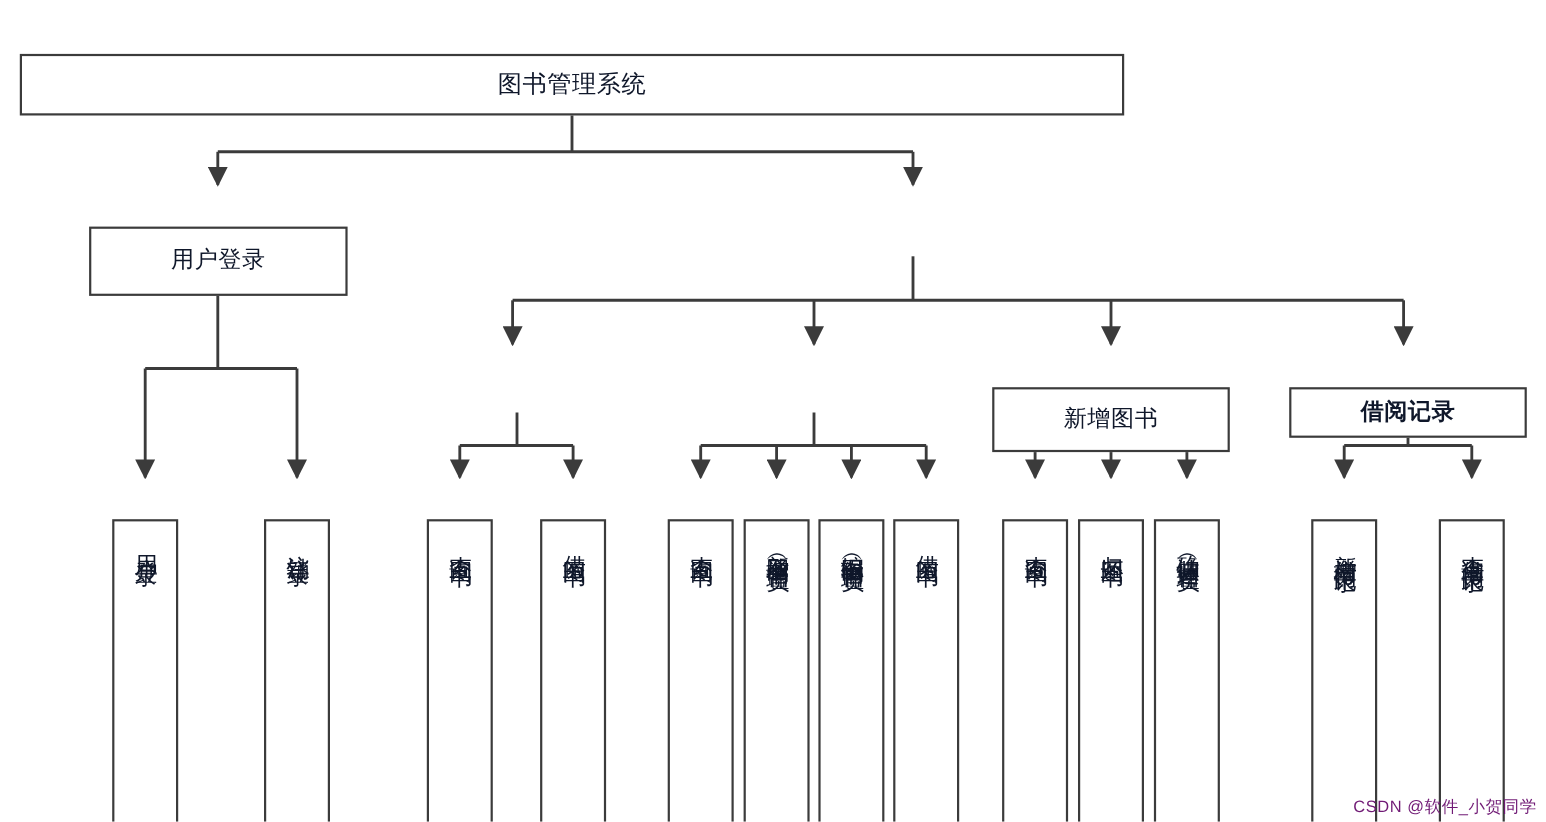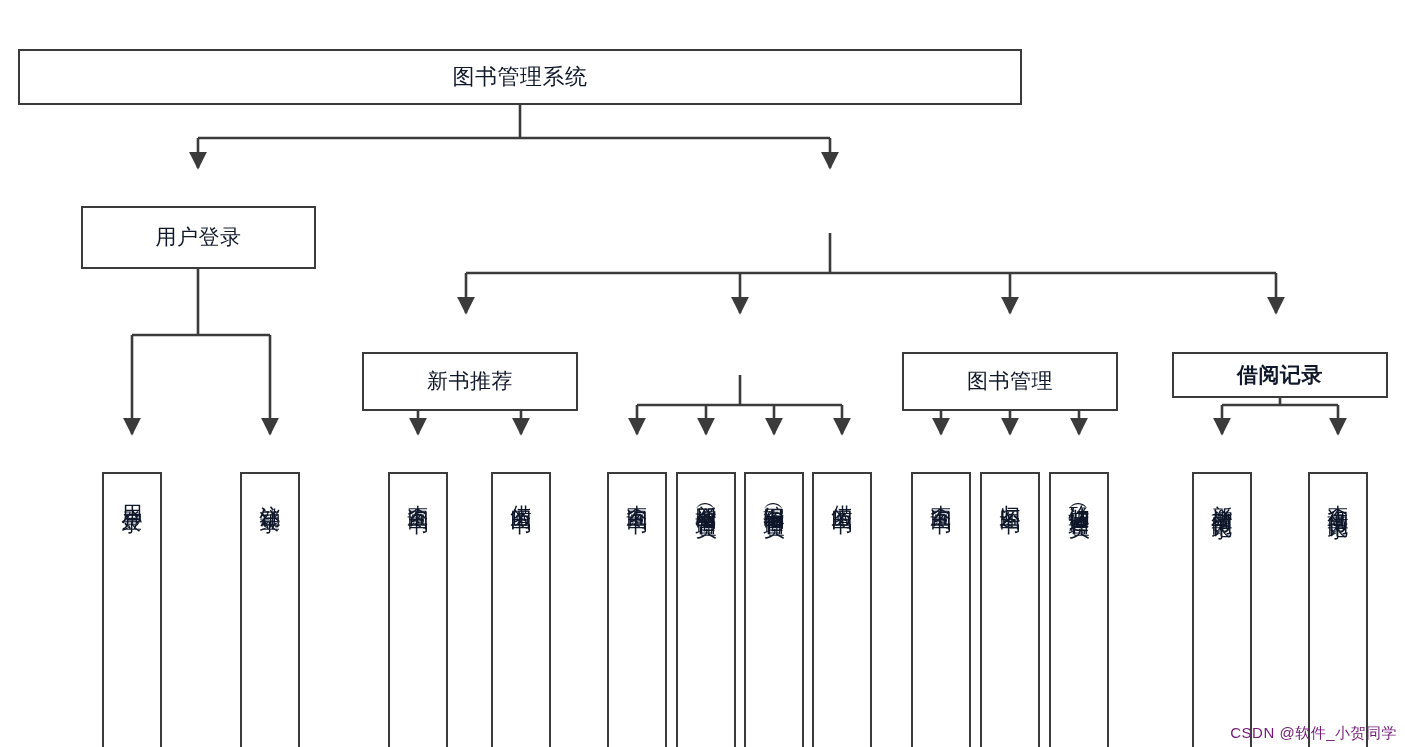--- a/index.html
+++ b/index.html
@@ -135,25 +135,22 @@
   </svg>
 
   <div class="node horiz root" style="left:18px; top:13px; width:1004px; height:56px;">
     <span class="label">图书管理系统</span>
   </div>
 
   <div class="node horiz" style="left:81px; top:170px; width:235px; height:63px;">
     <span class="label">用户登录</span>
   </div>
 
-  <div class="node horiz" style="left:362px; top:316px; width:216px; height:59px;">
-    <span class="label">新书推荐</span>
-  </div>
   <div class="node horiz" style="left:902px; top:316px; width:216px; height:59px;">
-    <span class="label">图书管理</span>
+    <span class="label">新增图书</span>
   </div>
   <div class="node horiz" style="left:1172px; top:316px; width:216px; height:46px;font-weight:bold;">
     <span class="label">借阅记录</span>
   </div>
 
   <div class="node vert" style="left:102px; top:436px; width:60px; height:297px;">
     <span class="label">用户登录</span>
   </div>
   <div class="node vert" style="left:240px; top:436px; width:60px; height:297px;">
     <span class="label">注销登录</span>

